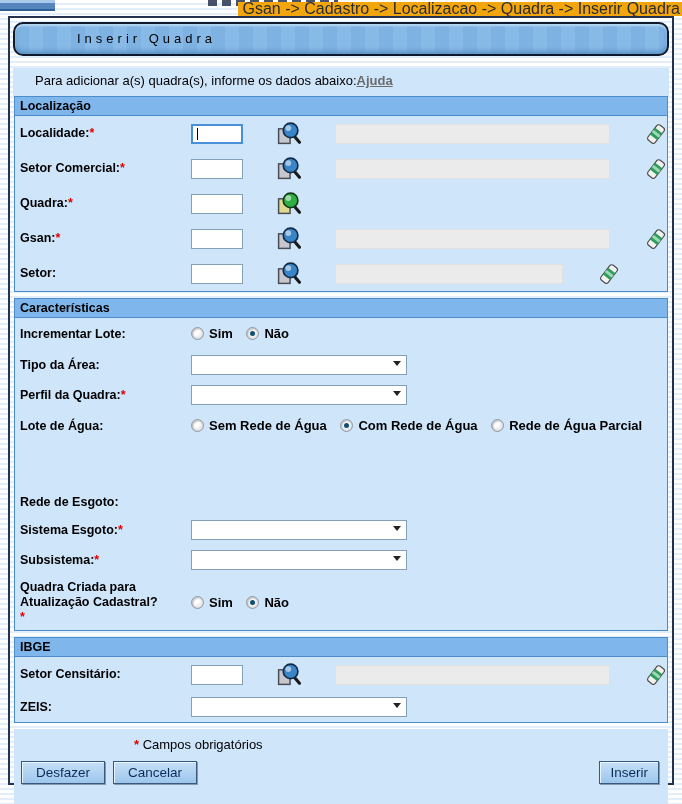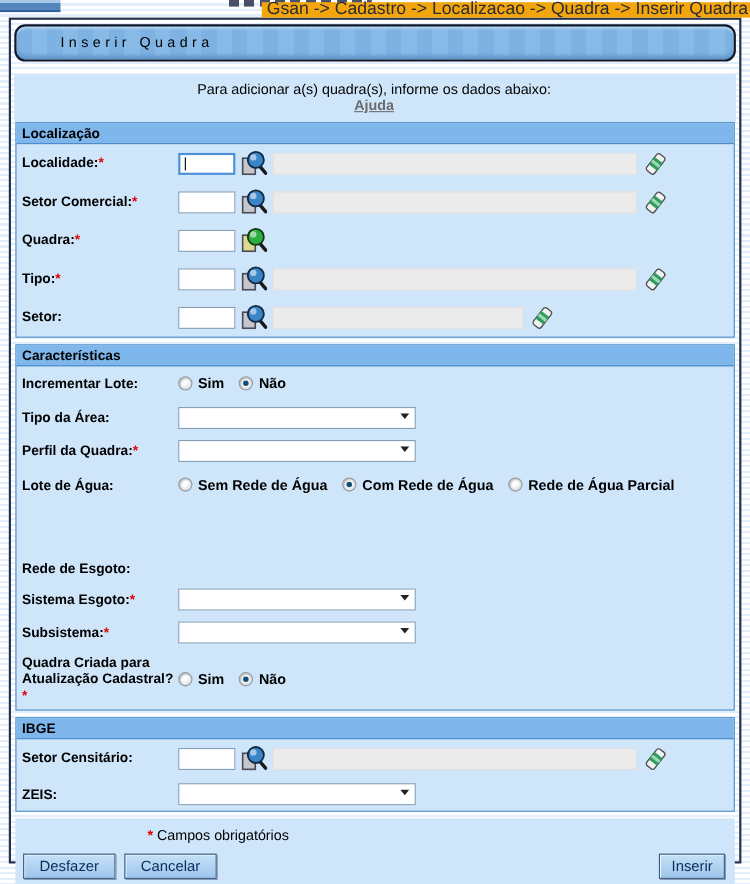--- a/index.html
+++ b/index.html
@@ -29,35 +29,35 @@
   .container{
     margin:1px 8px 0 8px;height:769px;box-sizing:border-box;
     border:2px solid #25324e;
     background:repeating-linear-gradient(180deg,#ffffff 0 3px,#e2eefb 3px 5px);
     padding:4px 3px 0 3px;
   }
   .titlebar{
     height:30px;line-height:29px;border:2px solid #10182c;border-radius:10px;
     background:repeating-linear-gradient(90deg,#7db2e2 0 14px,#88bae8 14px 28px);
     box-shadow:inset 0 2px 2px #b9d8f2, inset 0 -3px 4px #5d93c6;
-    padding-left:40px;font-size:13px;letter-spacing:4px;color:#000;
+    padding-left:62px;font-size:13px;letter-spacing:4px;color:#000;
   }
   .gap-striped{height:12px;}
   .intro-row{
-    background:#cfe5fa;display:flex;justify-content:space-between;align-items:center;
-    padding:5px 14px 8px 12px;font-size:13px;color:#000;flex-direction:column;
+    background:#cfe5fa;display:flex;align-items:center;
+    padding:5px 14px 8px 22px;font-size:13px;color:#000;
   }
   .help-link{color:#6b6b6b;font-weight:bold;text-decoration:underline;font-size:13px;cursor:pointer;}
   
   .box{border:1px solid #4c8cc8;background:#cfe5fa;margin:0 1px 6px 1px;}
   .box-header{
     height:19px;background:#7fb7ec;border-bottom:1px solid #4c8cc8;
     font-weight:bold;font-size:12.5px;color:#000;padding:2px 16px 0 5px;box-sizing:border-box;
   }
-  .row{display:flex;align-items:center;padding:5px 0 5px 5px;}
+  .row{display:flex;align-items:center;padding:5px 0 5px 5px;gap:29px;}
   .row.top{align-items:flex-start;margin-top:44px;}
   .lbl{width:142px;flex-shrink:0;font-weight:bold;font-size:12.5px;color:#000;line-height:15px;}
   .req{color:#e30000;font-weight:bold;}
   
   .txt{
     width:52px;height:20px;box-sizing:border-box;border:1px solid #84a0b8;background:#fff;
     font-size:13px;padding:1px 3px;font-family:inherit;
   }
   .txt.focused{
     border:2px solid #4a90d9;
@@ -179,21 +179,21 @@
 
     <div class="row">
       <span class="lbl"><span>Quadra:</span><span class="req">*</span></span>
       <input class="txt" style="">
       <button class="icon-btn"><span><svg width="25" height="25" viewBox="0 0 24 24">
               <use href="#mag-green"></use>
             </svg></span></button>
     </div>
 
     <div class="row">
-      <span class="lbl"><span>Tipo:</span><span class="req">*</span></span>
+      <span class="lbl"><span>Gsan:</span><span class="req">*</span></span>
       <input class="txt" style="">
       <button class="icon-btn"><span><svg width="25" height="25" viewBox="0 0 24 24">
               <use href="#mag-blue"></use>
             </svg></span></button>
       <div class="readonly"></div>
       <button class="icon-btn eraser"><span><svg width="22" height="22" viewBox="0 0 22 22">
               <use href="#eraser-g"></use>
             </svg></span></button>
     </div>
 

